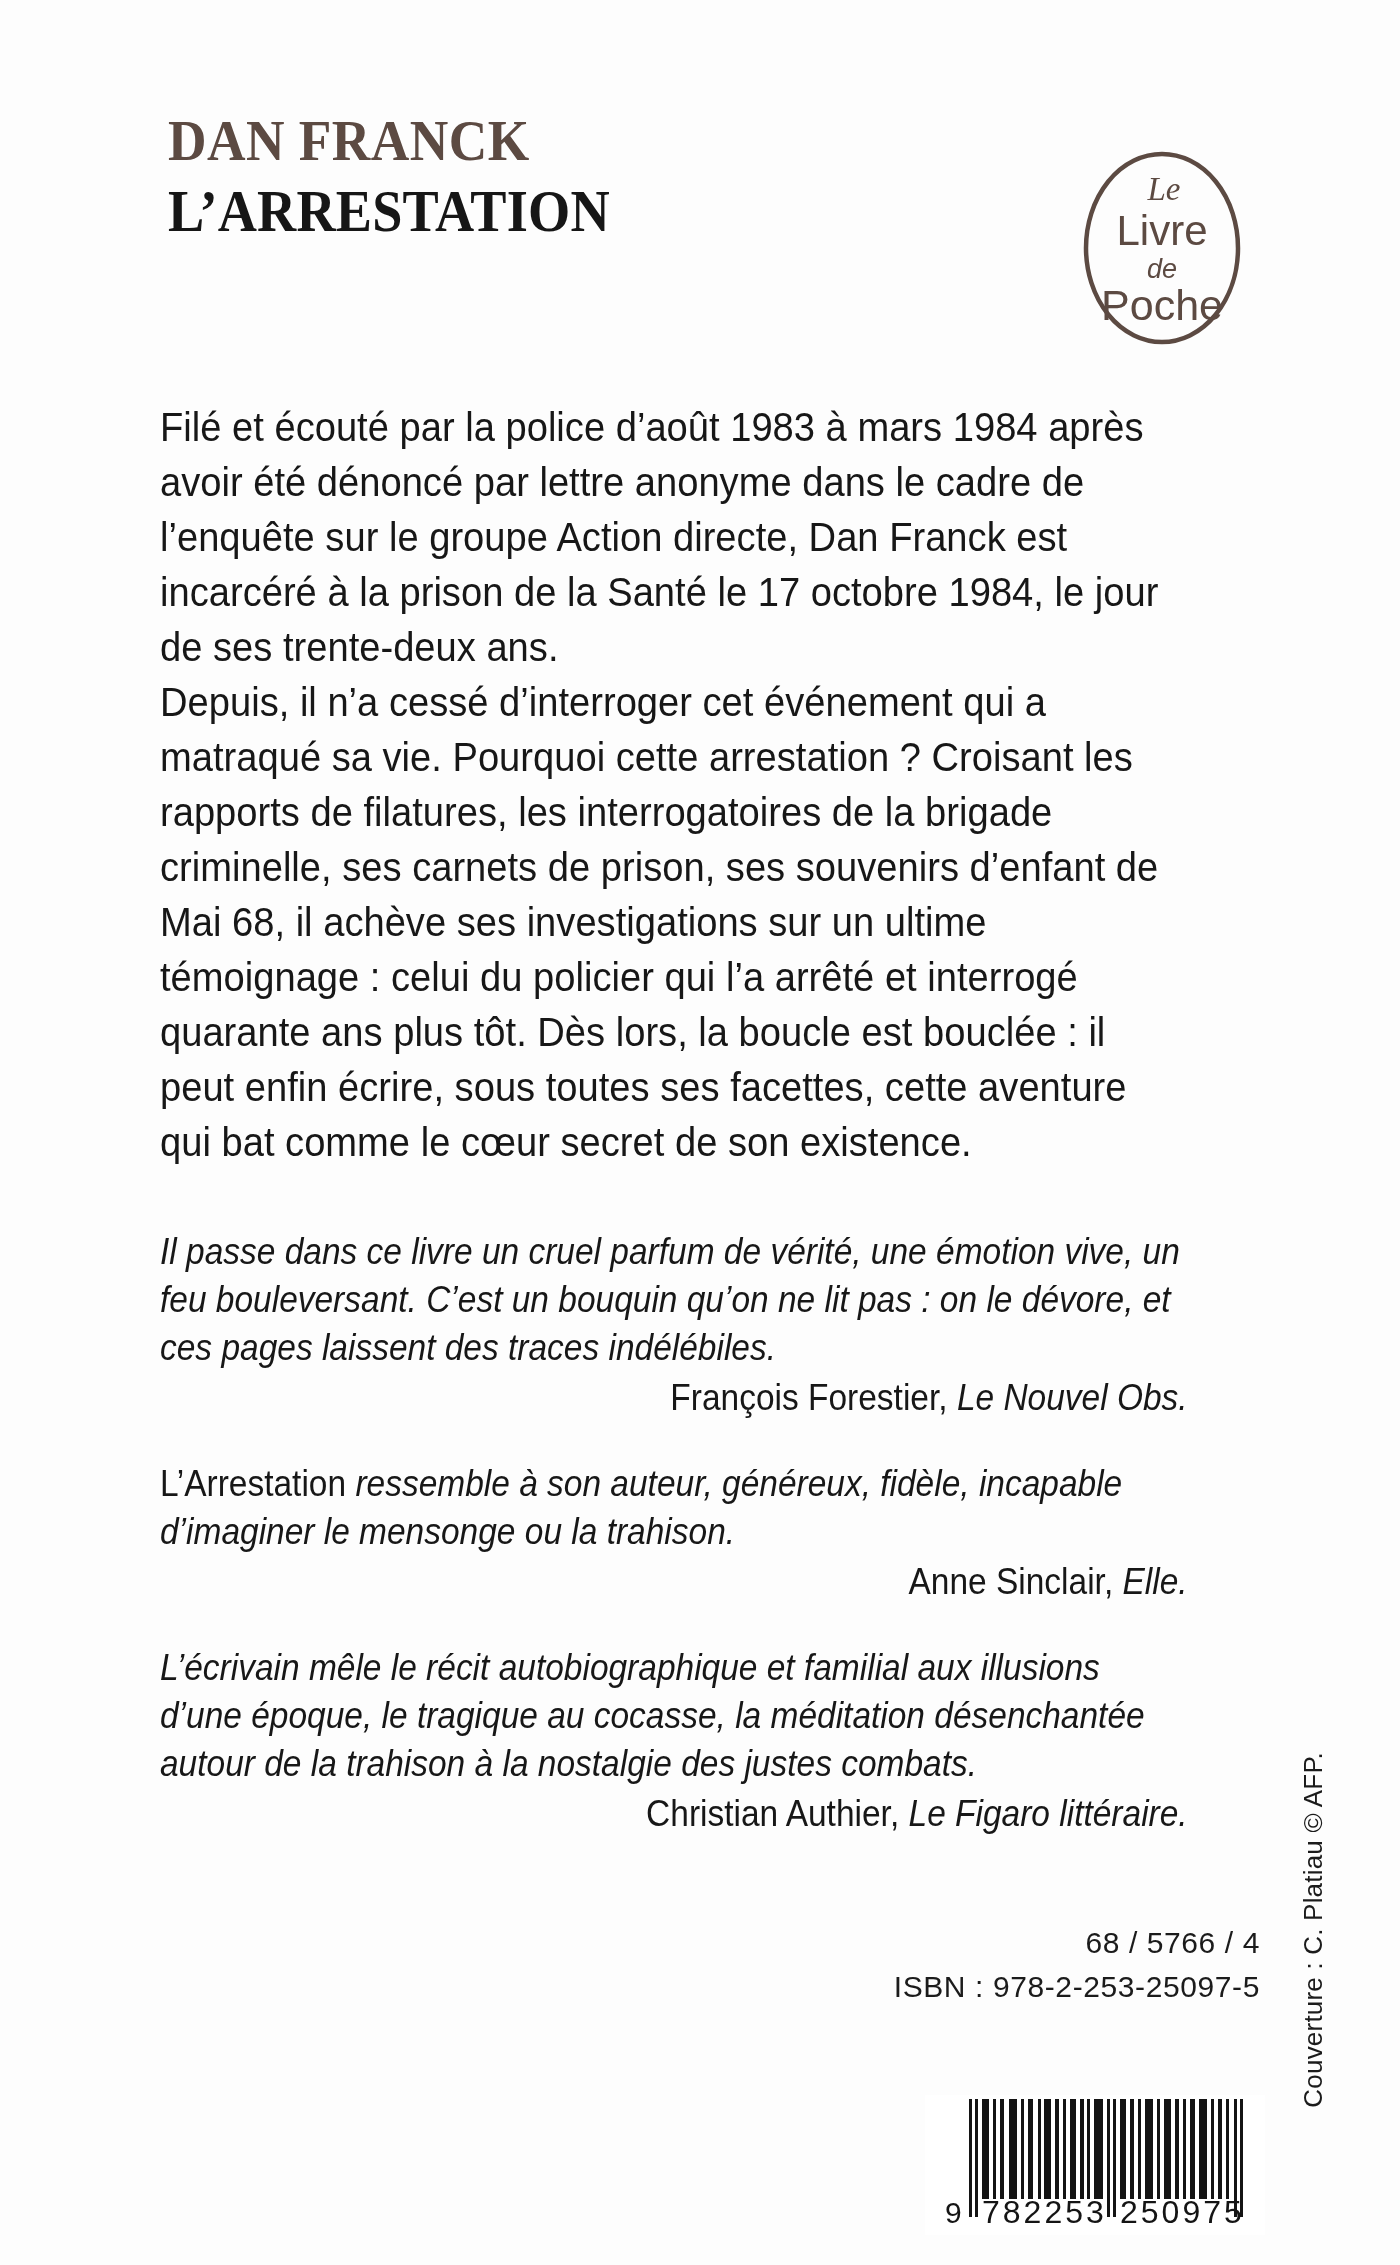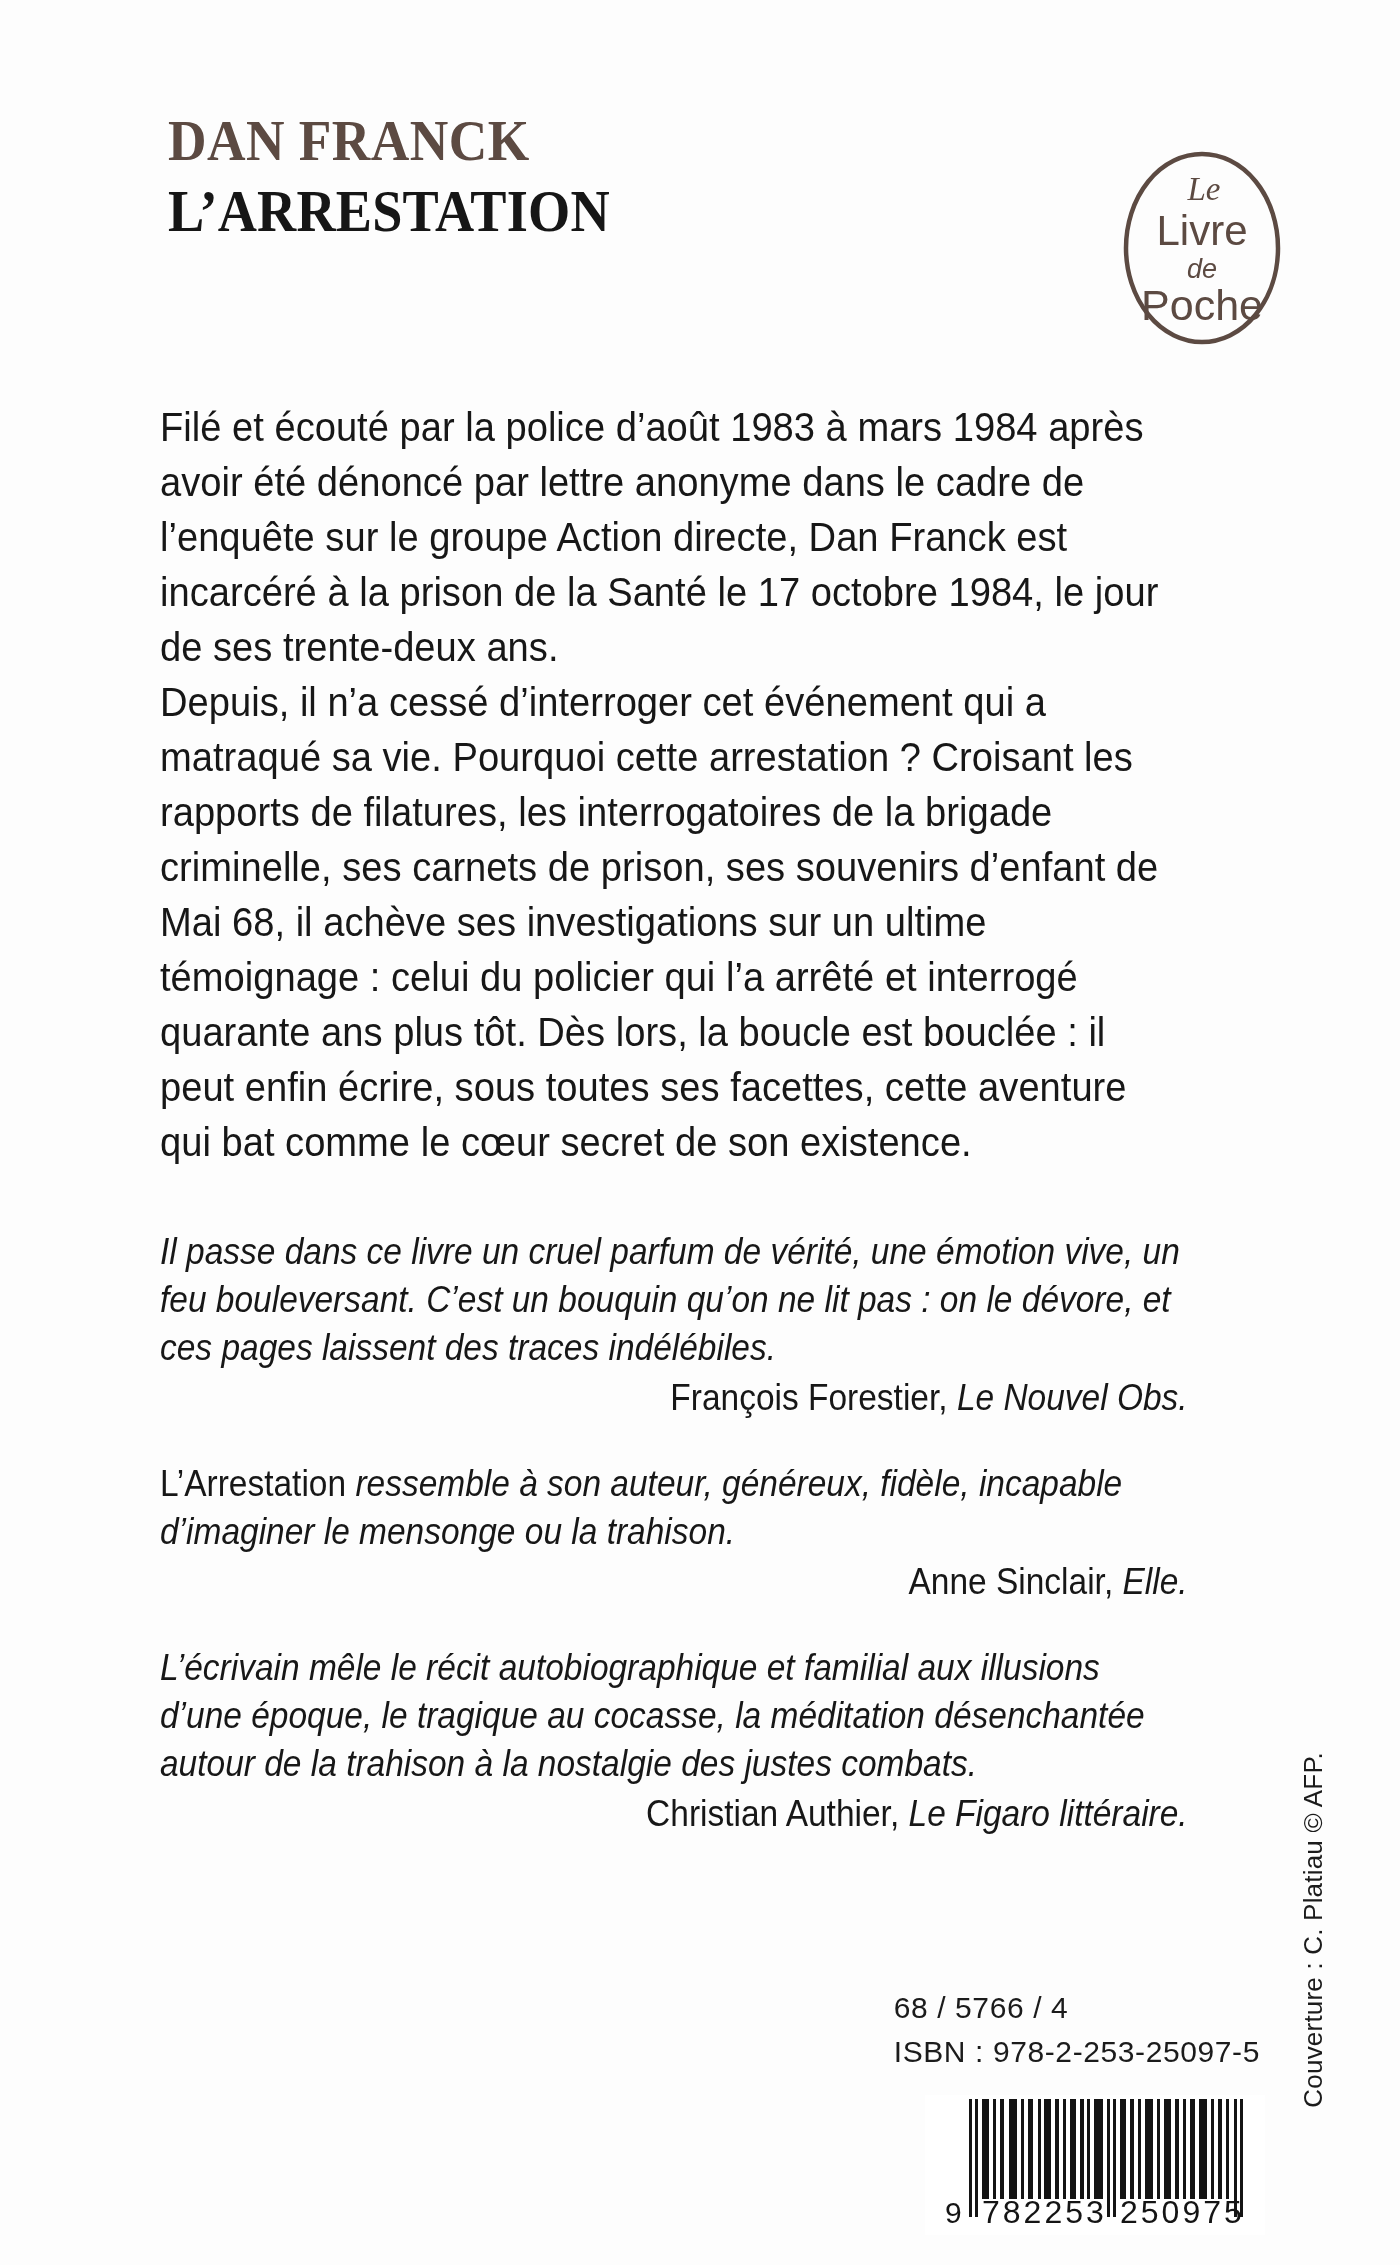--- a/index.html
+++ b/index.html
@@ -48,21 +48,21 @@
     margin-top: 12px;
     color: #161616;
     transform: scaleX(0.92);
     transform-origin: left center;
     white-space: nowrap;
   }
 
   
   .logo {
     position: absolute;
-    left: 1118px;
+    left: 1078px;
     top: 148px;
     width: 168px;
     height: 200px;
   }
   .logo svg { display: block; width: 100%; height: 100%; }
 
   
   .synopsis {
     position: absolute;
     left: 160px;
@@ -101,22 +101,22 @@
     font-style: normal;
     color: #171717;
     margin: 2px 0 0 0;
   }
   .review-source .pub { font-style: italic; }
 
   
   .codes {
     position: absolute;
     right: 140px;
-    top: 1986px;
-    text-align: left;
+    top: 1921px;
+    text-align: right;
     font-size: 30px;
     line-height: 44px;
     color: #1b1b1b;
     letter-spacing: 0.6px;
   }
 
   
   .barcode-wrap {
     position: absolute;
     right: 135px;

